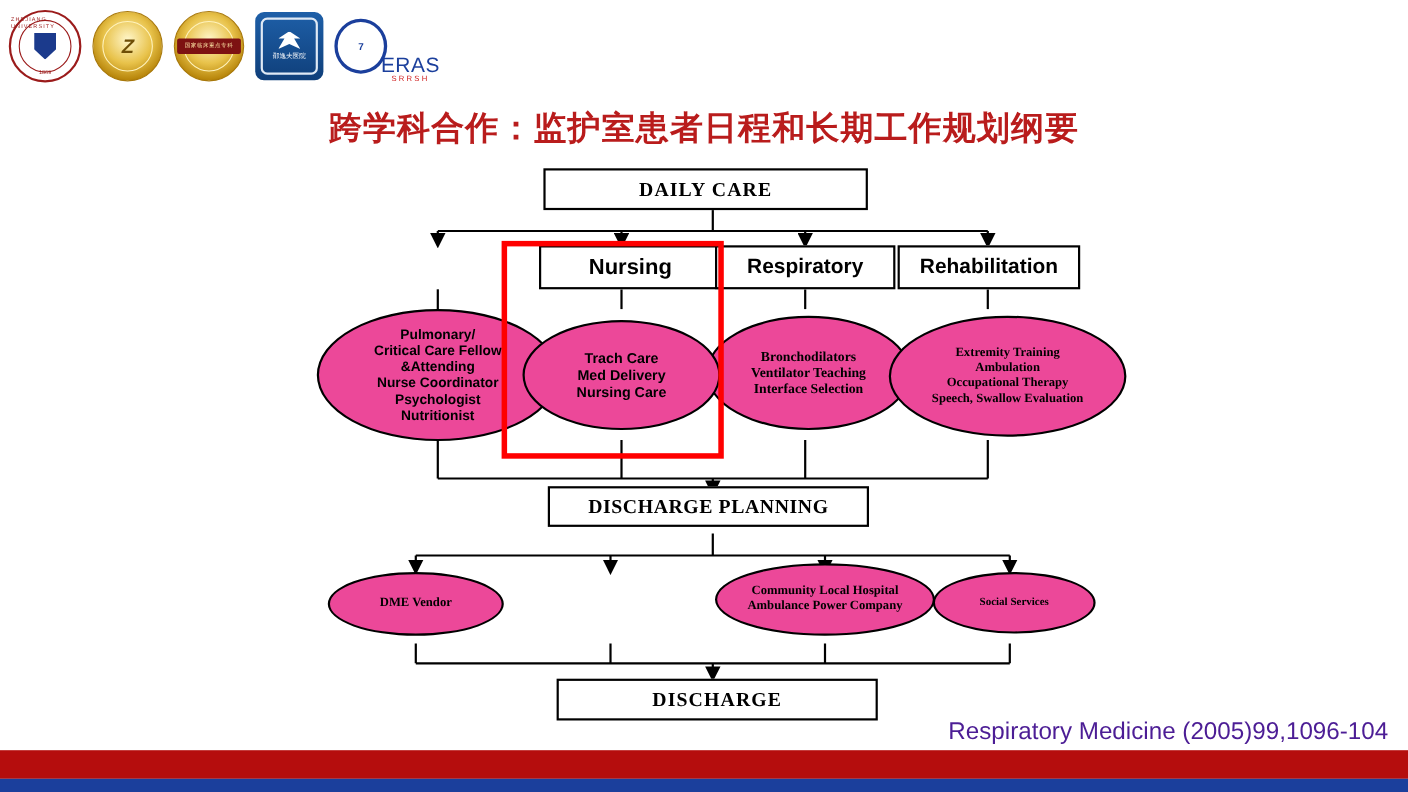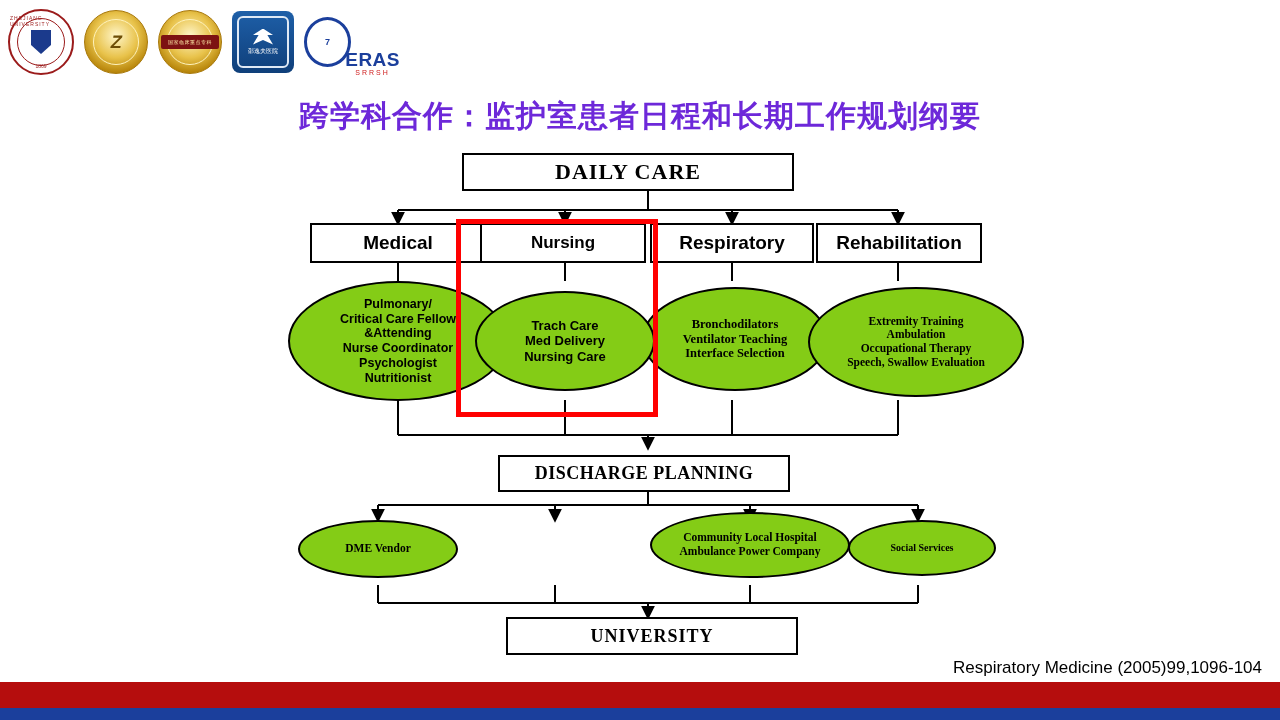--- a/index.html
+++ b/index.html
@@ -21,45 +21,45 @@
   .logo-gold .g-mark{font-size:18px;color:#6e4e06;font-weight:bold;transform:skewX(-12deg);}
   .logo-gold2 .band{position:absolute;width:58px;height:14px;background:#7d1212;top:24px;border-radius:2px;}
   .logo-gold2 .band span{display:block;color:#ffe9a8;font-size:5px;text-align:center;line-height:14px;letter-spacing:.5px;}
   .logo-sh{background:linear-gradient(180deg,#1e5fa8 0%,#0f3f7a 100%);border-radius:8px;}
   .logo-sh .s-inner{width:48px;height:48px;border-radius:6px;border:2px solid #dfe9f5;display:flex;flex-direction:column;align-items:center;justify-content:center;}
   .logo-sh .s-bird{width:20px;height:16px;background:#fff;clip-path:polygon(50% 0,100% 40%,72% 40%,100% 100%,50% 72%,0 100%,28% 40%,0 40%);}
   .logo-sh .s-txt{color:#fff;font-size:6px;margin-top:2px;}
   .logo-eras{width:96px;height:62px;border-radius:6px;background:#fff;display:flex;align-items:center;justify-content:flex-start;}
   .logo-eras .e-circle{width:44px;height:44px;border-radius:50%;border:3px solid #1b3f9c;display:flex;align-items:center;justify-content:center;color:#1b3f9c;font-size:9px;font-weight:bold;}
   .logo-eras .e-txt{margin-left:-6px;}
-  .logo-eras .e-main{font-size:19px;font-weight:bold;color:#1b3f9c;letter-spacing:.5px;line-height:19px;margin-top:41px;}
+  .logo-eras .e-main{font-size:19px;font-weight:normal;color:#1b3f9c;letter-spacing:.5px;line-height:19px;margin-top:41px;}
   .logo-eras .e-sub{font-size:7px;color:#cf1b1b;letter-spacing:2px;text-align:center;}
 
   
   .title{
     position:absolute;top:96px;left:0;width:1280px;text-align:center;
-    font-size:30px;font-weight:bold;color:#6d28d9;letter-spacing:1px;
+    font-size:30px;font-weight:bold;color:#b91c1c;letter-spacing:1px;
   }
 
   
   .diagram{position:absolute;left:270px;top:145px;width:760px;height:520px;}
   .diagram svg{position:absolute;left:0;top:0;}
   .node{
     position:absolute;box-sizing:border-box;
     display:flex;align-items:center;justify-content:center;text-align:center;
     color:#000;
   }
   .boxnode{border:2px solid #000;background:#fff;font-family:"Liberation Serif",serif;font-weight:bold;}
   .boxnode.sans{font-family:"Liberation Sans",sans-serif;}
-  .ellipse{border:2px solid #000;border-radius:50%;background:#84cc16;font-weight:bold;line-height:1.18;}
+  .ellipse{border:2px solid #000;border-radius:50%;background:#ec4899;font-weight:bold;line-height:1.18;}
   .ellipse.serif{font-family:"Liberation Serif",serif;}
   .redbox{position:absolute;border:5px solid #ff0000;background:transparent;}
 
   
-  .citation{position:absolute;right:18px;bottom:42px;font-size:17px;color:#000000;}
+  .citation{position:absolute;right:18px;bottom:42px;font-size:22px;color:#4c1d95;}
   
   .bar-red{position:absolute;left:0;bottom:12px;width:1280px;height:26px;background:#b50d0d;}
   .bar-blue{position:absolute;left:0;bottom:0;width:1280px;height:12px;background:#1b3f9c;}
 </style>
 </head>
 <body>
 
 <div class="logos">
 
   <div class="logo logo-zju">
@@ -139,24 +139,23 @@
 
       <path d="M 108 440 L 108 458"></path>
       <path d="M 285 440 L 285 458"></path>
       <path d="M 480 440 L 480 458"></path>
       <path d="M 648 440 L 648 458"></path>
       <path d="M 108 458 L 648 458"></path>
       <path d="M 378 458 L 378 472" marker-end="url(#arrow)"></path>
     </g>
   </svg>
 
-  <div class="node boxnode" style="left:192px;top:8px;width:332px;height:38px;font-size:22px;letter-spacing:1px;">DAILY CARE</div>
+  <div class="node boxnode" style="left:224px;top:8px;width:295px;height:38px;font-size:18px;letter-spacing:1px;">DAILY CARE</div>
 
-  <div class="node boxnode sans" style="left:40px;top:78px;width:176px;height:40px;font-size:19px;">Medical</div>
-  <div class="node boxnode sans" style="left:210px;top:78px;width:166px;height:40px;font-size:17px;">Nursing</div>
+  <div class="node boxnode sans" style="left:220px;top:78px;width:166px;height:40px;font-size:20px;">Nursing</div>
   <div class="node boxnode sans" style="left:380px;top:78px;width:164px;height:40px;font-size:19px;">Respiratory</div>
   <div class="node boxnode sans" style="left:546px;top:78px;width:166px;height:40px;font-size:19px;text-align:center;">Rehabilitation</div>
 
   <div class="node ellipse" style="left:18px;top:136px;width:220px;height:120px;font-size:12.5px;white-space:pre-line;">Pulmonary/
 Critical Care Fellow
 &amp;Attending
 Nurse Coordinator
 Psychologist
 Nutritionist</div>
   <div class="node ellipse serif" style="left:372px;top:142px;width:186px;height:104px;font-size:12.5px;white-space:pre-line;">Bronchodilators
@@ -165,25 +164,25 @@
   <div class="node ellipse" style="left:205px;top:146px;width:180px;height:100px;font-size:13px;white-space:pre-line;">Trach Care
 Med Delivery
 Nursing Care</div>
   <div class="node ellipse serif" style="left:538px;top:142px;width:216px;height:110px;font-size:11.5px;white-space:pre-line;">Extremity Training
 Ambulation
 Occupational Therapy
 Speech, Swallow Evaluation</div>
 
   <div class="redbox" style="left:186px;top:74px;width:192px;height:188px;"></div>
 
-  <div class="node boxnode" style="left:228px;top:310px;width:292px;height:37px;font-size:18px;letter-spacing:.5px;">DISCHARGE PLANNING</div>
+  <div class="node boxnode" style="left:228px;top:297px;width:292px;height:37px;font-size:18px;letter-spacing:.5px;">DISCHARGE PLANNING</div>
 
   <div class="node ellipse serif" style="left:28px;top:375px;width:160px;height:58px;font-size:11.5px;text-align:right;">DME Vendor</div>
   <div class="node ellipse serif" style="left:380px;top:367px;width:200px;height:66px;font-size:11.5px;white-space:pre-line;">Community Local Hospital
 Ambulance Power Company</div>
   <div class="node ellipse serif" style="left:578px;top:375px;width:148px;height:56px;font-size:10px;">Social Services</div>
 
-  <div class="node boxnode" style="left:236px;top:472px;width:292px;height:38px;font-size:18px;letter-spacing:1px;">UNIVERSITY</div>
+  <div class="node boxnode" style="left:236px;top:472px;width:292px;height:38px;font-size:18px;letter-spacing:1px;">DISCHARGE</div>
 </div>
 
 <div class="citation">Respiratory Medicine (2005)99,1096-104</div>
 <div class="bar-red"></div>
 <div class="bar-blue"></div>
 
 </body></html>

